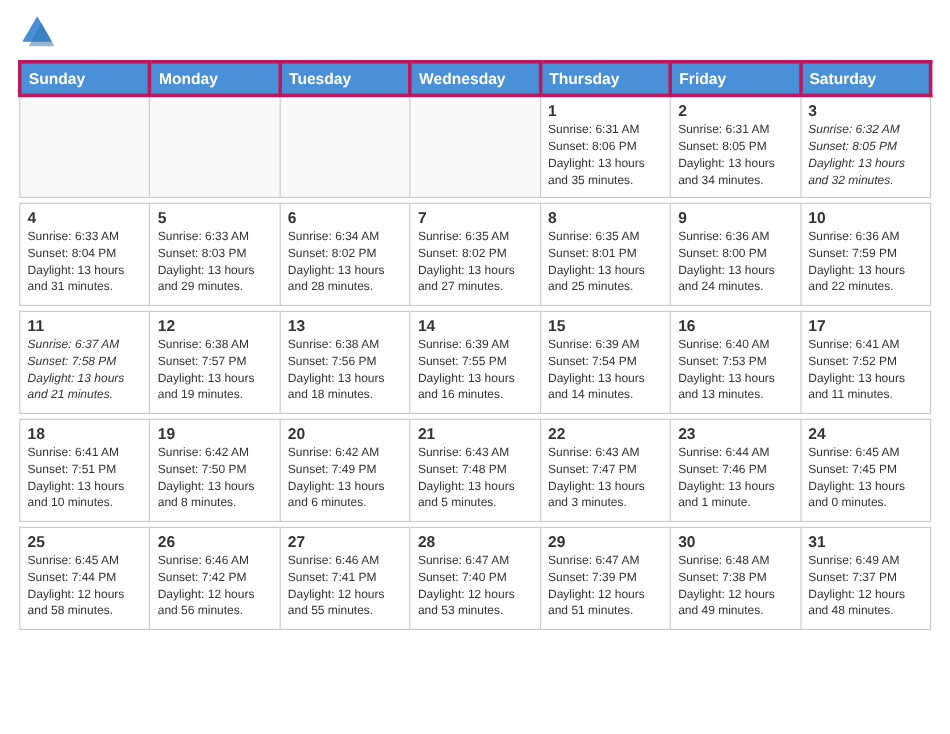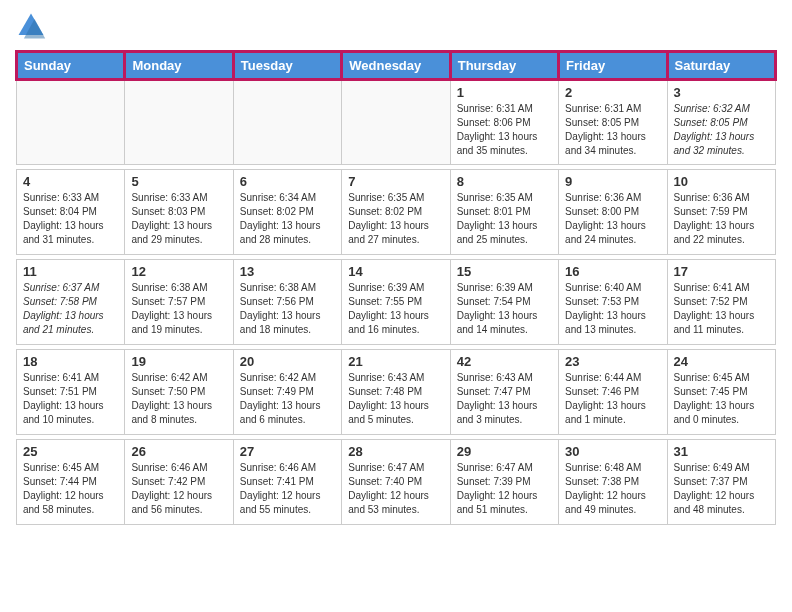--- a/index.html
+++ b/index.html
@@ -285,21 +285,21 @@
 and 6 minutes.</div>
         </td>
         <td>
           <div class="day-num">21</div>
           <div class="day-info" style="white-space: pre-line;">Sunrise: 6:43 AM
 Sunset: 7:48 PM
 Daylight: 13 hours
 and 5 minutes.</div>
         </td>
         <td>
-          <div class="day-num">42</div>
+          <div class="day-num">22</div>
           <div class="day-info" style="white-space: pre-line;">Sunrise: 6:43 AM
 Sunset: 7:47 PM
 Daylight: 13 hours
 and 3 minutes.</div>
         </td>
         <td>
           <div class="day-num">23</div>
           <div class="day-info" style="white-space: pre-line;">Sunrise: 6:44 AM
 Sunset: 7:46 PM
 Daylight: 13 hours

